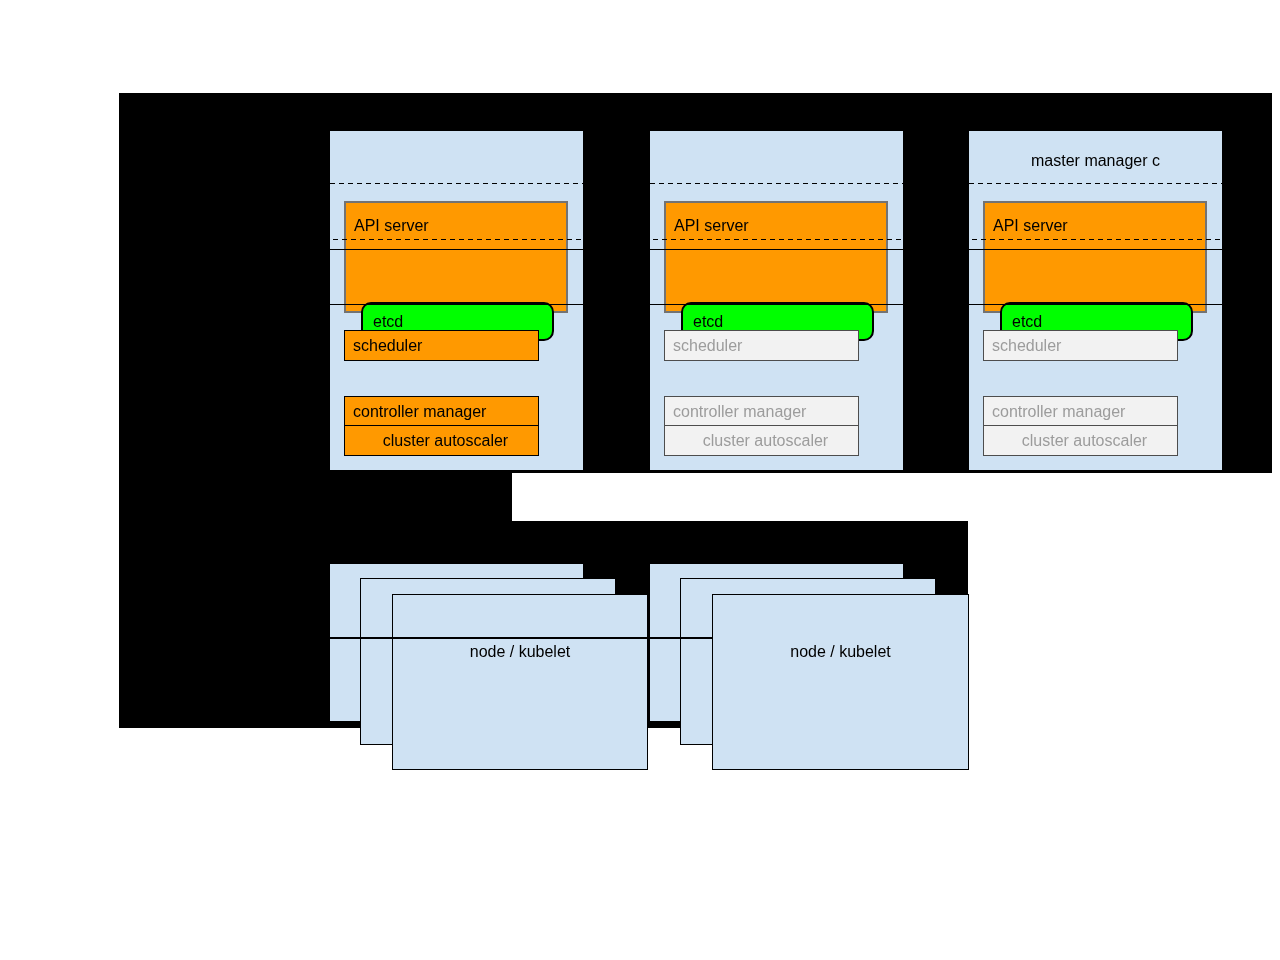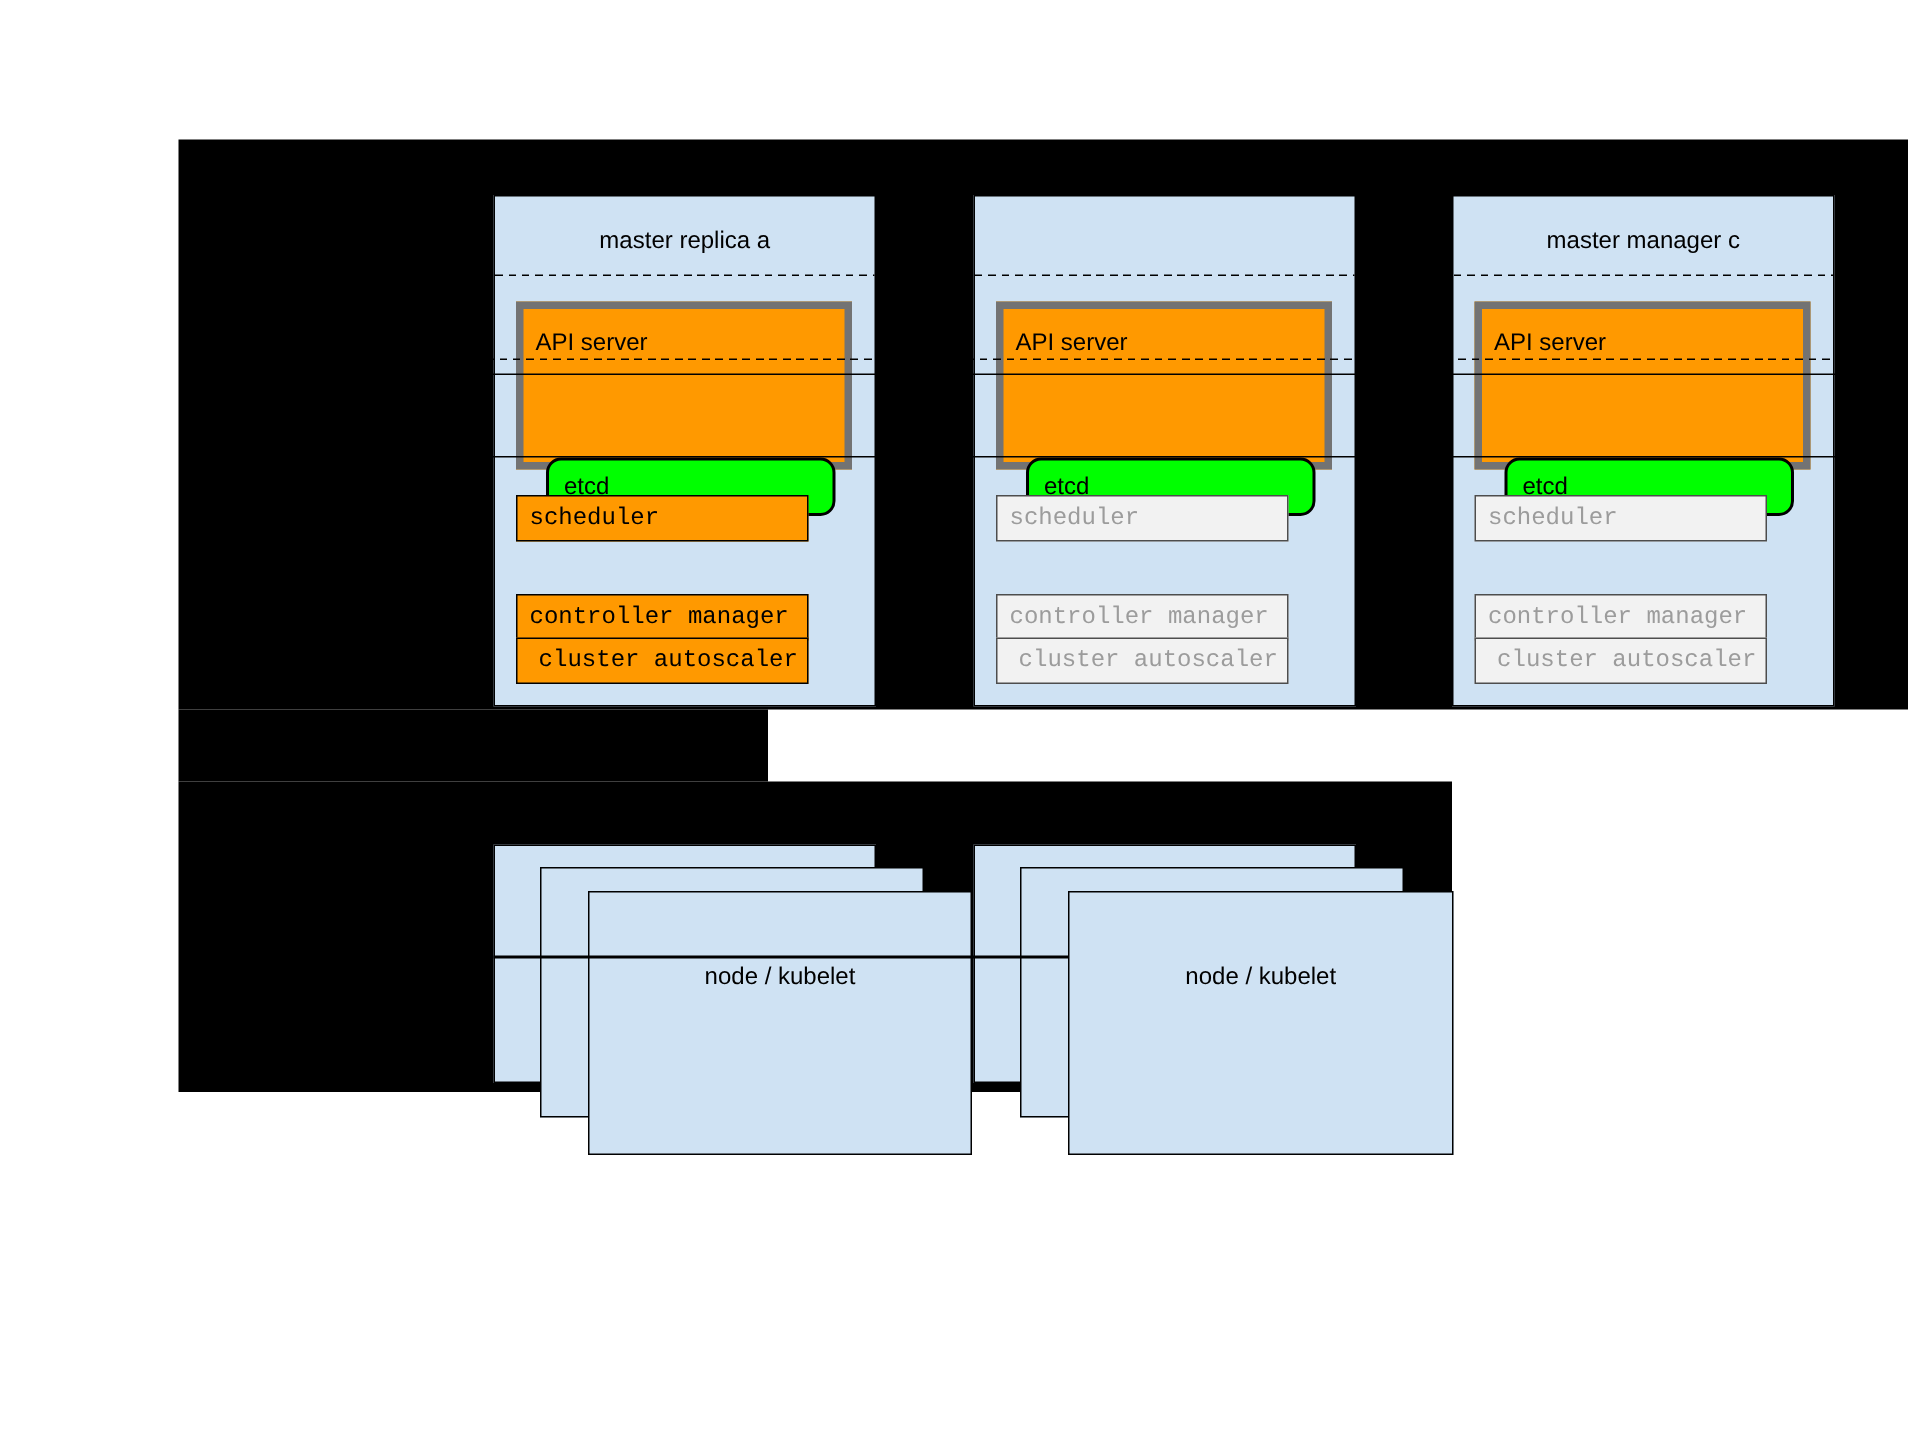--- a/index.html
+++ b/index.html
@@ -58,21 +58,21 @@
     background: #000;
   }
   .r-solid-1 { left: -6px; width: 265px; top: 118px; }
   .r-solid-2 { left: -6px; width: 265px; top: 173px; }
 
   .api-box {
     position: absolute;
     left: 14px; top: 70px;
     width: 224px; height: 112px;
     background: #ff9900;
-    border: 5px solid #737373;
+    border: 2px solid #737373;
     box-sizing: border-box;
   }
   .api-label {
     position: absolute;
     left: 8px; top: 14px;
     font-size: 16px;
     color: #000;
   }
   .etcd-box {
     position: absolute;
@@ -93,21 +93,20 @@
   }
 
   .comp {
     position: absolute;
     left: 14px;
     width: 195px; height: 31px;
     box-sizing: border-box;
     font-size: 16px;
     line-height: 29px;
     padding-left: 8px;
-    font-family: Liberation Mono, monospace;
   }
   .comp-1 { top: 199px; }
   .comp-2 { top: 265px; }
   .comp-3 { top: 294px; text-align: center; }
   .comp.active {
     background: #ff9900;
     border: 1px solid #000;
     color: #000;
   }
   .comp.inactive {
@@ -150,21 +149,20 @@
 </head>
 <body>
 
 <div class="page">
 
   <div class="abs black-top"></div>
   <div class="abs black-mid"></div>
   <div class="abs black-bottom"></div>
 
   <div class="replica replica-a">
-    <div class="r-title">master replica a</div>
     <div class="dash-line r-dash-title"></div>
     <div class="api-box">
       <span class="api-label">API server</span>
       <div class="etcd-box">
         <span class="etcd-label">etcd</span>
       </div>
     </div>
     <div class="dash-line r-dash-mid"></div>
     <div class="solid-line r-solid-1"></div>
     <div class="solid-line r-solid-2"></div>

